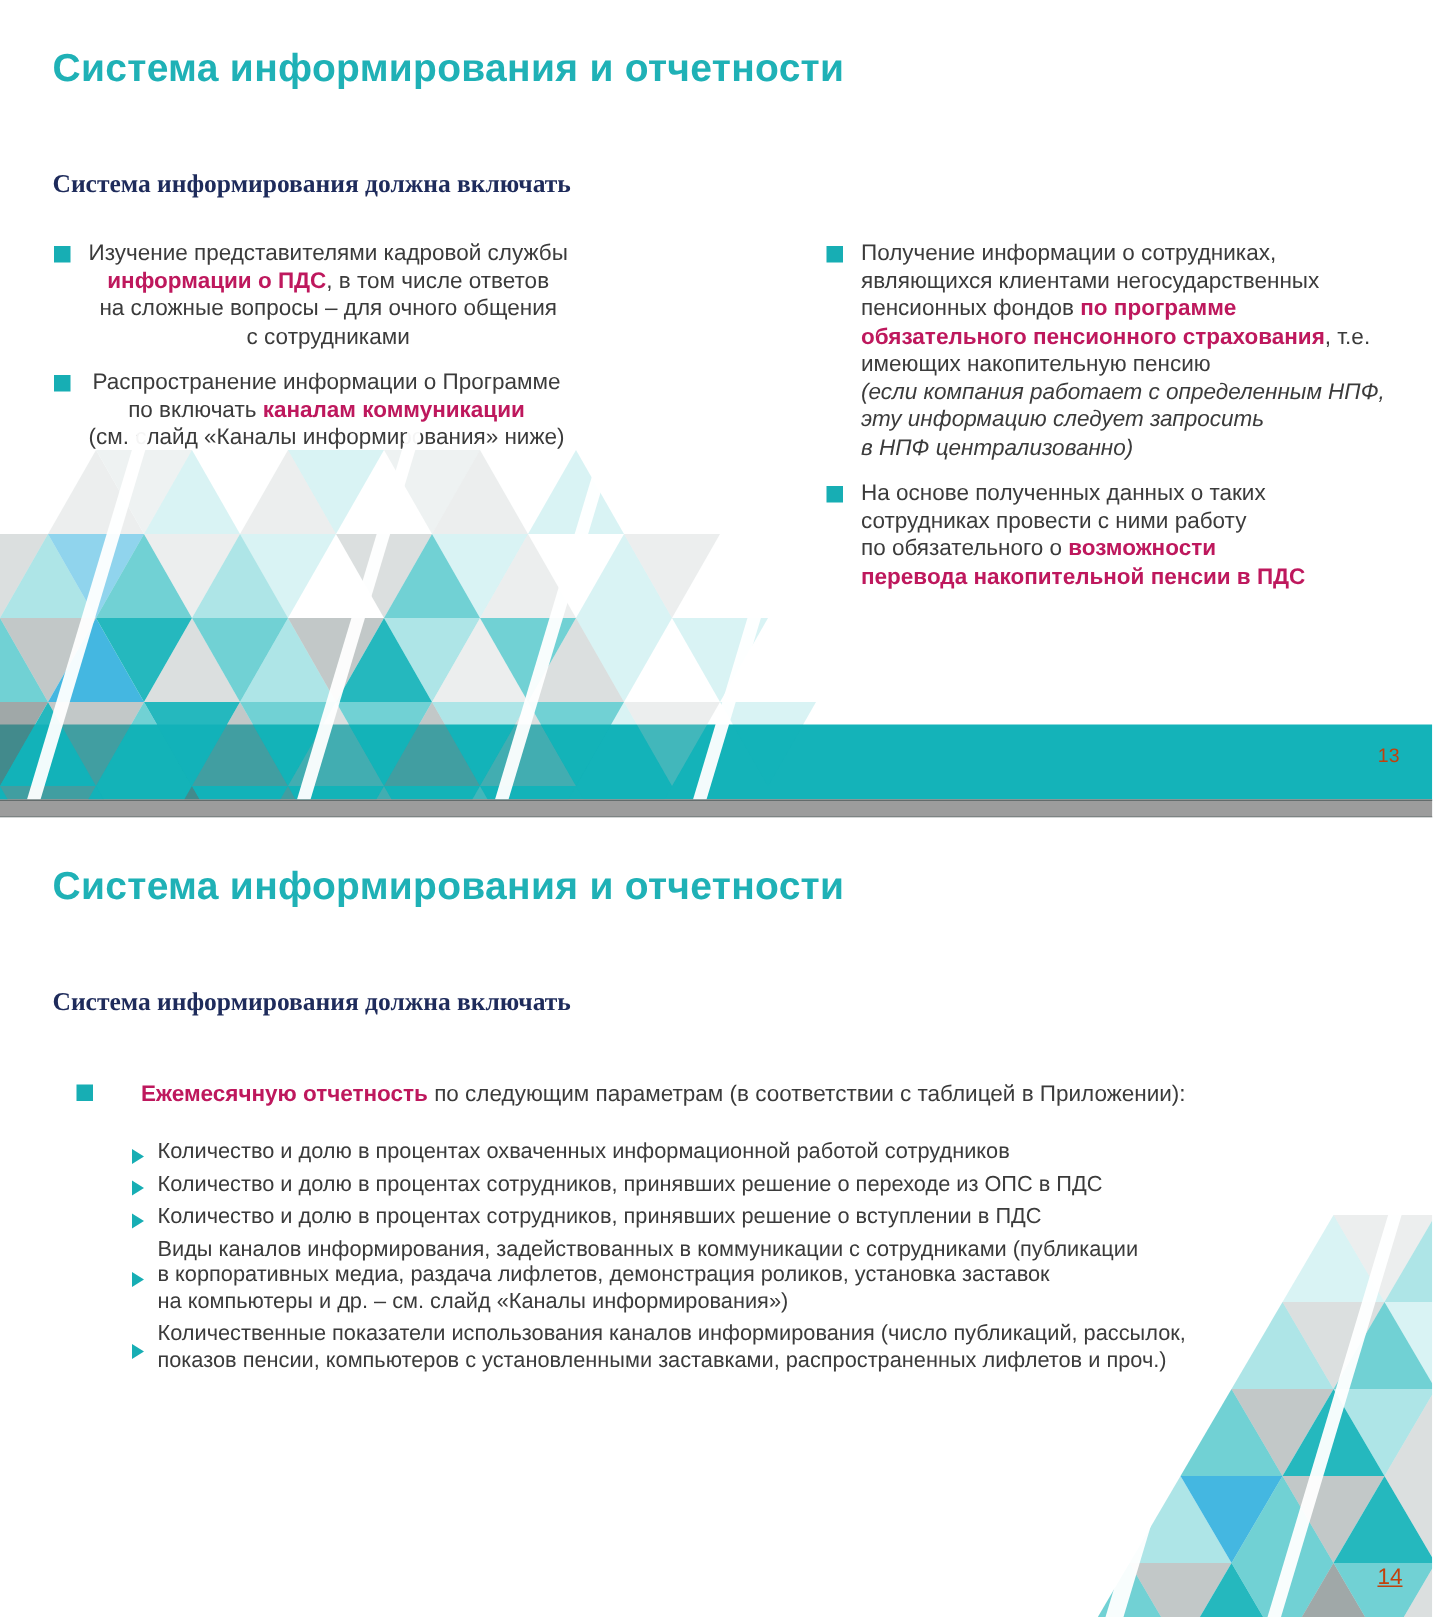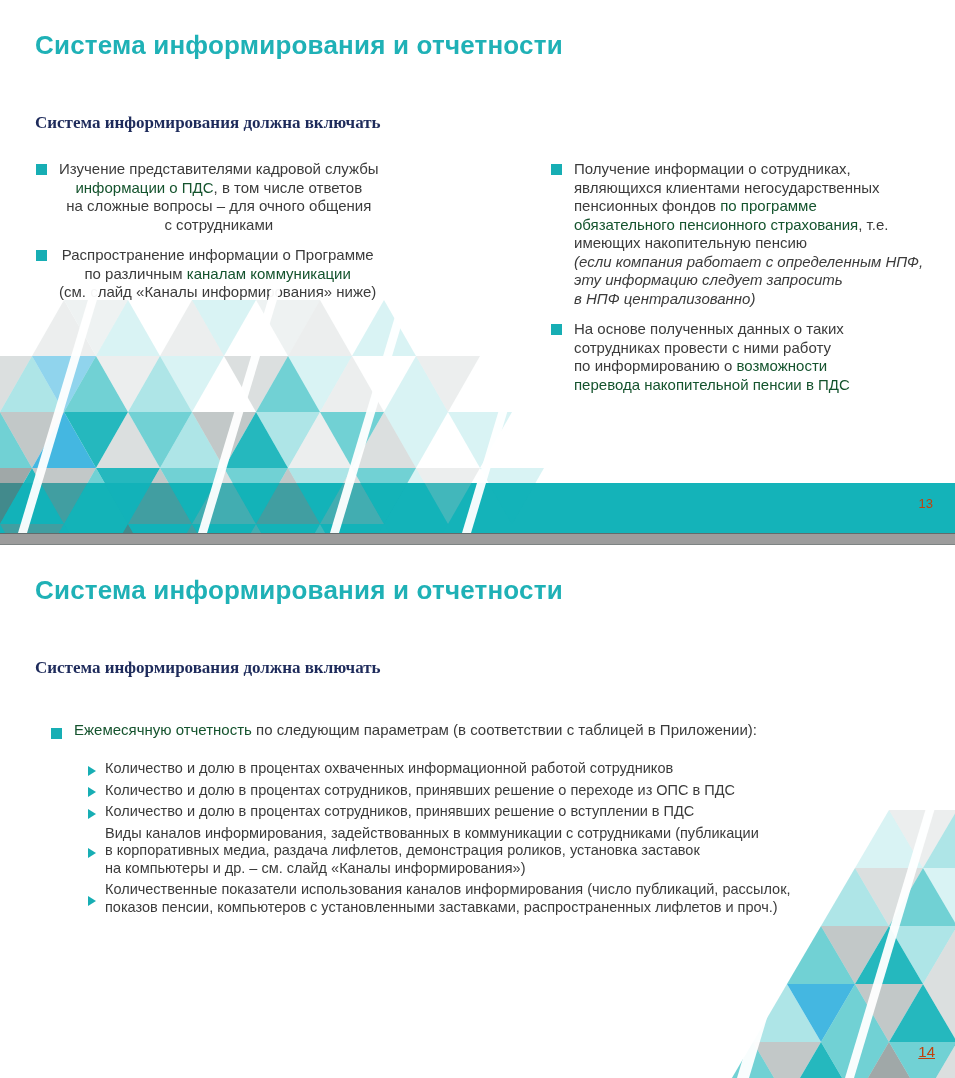--- a/index.html
+++ b/index.html
@@ -19,32 +19,32 @@
   .slide-subtitle { position:absolute; left:35px; top:113px; font-size:17px; font-weight:700;
                     color:#1E2B5B; white-space:nowrap;font-family:Liberation Serif, serif; }
 
   .col { position:absolute; top:160px; }
   .col-left  { left:35px;  width:475px;text-align:center; }
   .col-right { left:550px; width:425px; }
 
   .bullet { display:flex; align-items:flex-start; margin-bottom:12px; }
   .sq { flex:0 0 auto; width:11px; height:11px; background:#17AEB4; margin:4px 12px 0 1px; }
   .bt { font-size:15px; line-height:18.5px; color:#3B3B3B; }
-  .bt .accent { color:#14532d; font-weight:400; }
+  .bt .accent { color:#be185d; font-weight:700; }
   .bt .italic { font-style:italic; }
 
   .tealbar { position:absolute; left:0; top:483px; width:955px; height:50px; background:#14B3B9; }
   .mosaic1 { position:absolute; left:0; top:288px; width:620px; height:245px; overflow:hidden; z-index:2; }
   .mosaic2 { position:absolute; right:0; top:265px; width:270px; height:268px; overflow:hidden; z-index:1; }
 
   .pagenum { position:absolute; color:#c2410c; z-index:3; }
   .pn1 { right:22px; top:496px; font-size:13px; }
   .pn2 { right:20px; top:498px; font-size:15px;text-decoration:underline; }
 
-  .main-bullet { position:absolute; left:50px; top:175px; width:870px; display:flex; align-items:flex-end; }
+  .main-bullet { position:absolute; left:50px; top:175px; width:870px; display:flex; align-items:flex-start;gap:20px; }
   .main-bullet .sq { margin-top:3px; }
   .main-bullet .bt { font-size:15px; line-height:19px; }
 
   .sublist { position:absolute; left:88px; top:215px; width:830px; }
   .subitem { display:flex; align-items:center; margin-bottom:4px; }
   .tri { flex:0 0 auto; width:0; height:0; margin:4px 9px 0 0;
          border-left:8px solid #17AEB4; border-top:5px solid transparent; border-bottom:5px solid transparent; }
   .st { font-size:14.5px; line-height:17.5px; color:#3B3B3B; }
 </style>
 </head>
@@ -56,32 +56,32 @@
     <h1 class="slide-title">Система информирования и отчетности</h1>
     <h2 class="slide-subtitle">Система информирования должна включать</h2>
 
     <div class="col col-left">
       <div class="bullet">
         <span class="sq"></span>
         <div class="bt"><span>Изучение представителями кадровой службы</span><br><span class="accent">информации о ПДС</span><span>, в том числе ответов</span><br><span>на сложные вопросы – для очного общения</span><br><span>с сотрудниками</span></div>
       </div>
       <div class="bullet">
         <span class="sq"></span>
-        <div class="bt"><span>Распространение информации о Программе</span><br><span>по различным </span><span class="accent">каналам коммуникации</span><br><span>(см. слайд «Каналы информирования» ниже)</span></div>
+        <div class="bt"><span>Распространение информации о Программе</span><br><span>по включать </span><span class="accent">каналам коммуникации</span><br><span>(см. слайд «Каналы информирования» ниже)</span></div>
       </div>
     </div>
 
     <div class="col col-right">
       <div class="bullet">
         <span class="sq"></span>
         <div class="bt"><span>Получение информации о сотрудниках,</span><br><span>являющихся клиентами негосударственных</span><br><span>пенсионных фондов </span><span class="accent">по программе</span><br><span class="accent">обязательного пенсионного страхования</span><span>, т.е.</span><br><span>имеющих накопительную пенсию</span><br><span class="italic">(если компания работает с определенным НПФ,</span><br><span class="italic">эту информацию следует запросить</span><br><span class="italic">в НПФ централизованно)</span></div>
       </div>
       <div class="bullet">
         <span class="sq"></span>
-        <div class="bt"><span>На основе полученных данных о таких</span><br><span>сотрудниках провести с ними работу</span><br><span>по информированию о </span><span class="accent">возможности</span><br><span class="accent">перевода накопительной пенсии в ПДС</span></div>
+        <div class="bt"><span>На основе полученных данных о таких</span><br><span>сотрудниках провести с ними работу</span><br><span>по обязательного о </span><span class="accent">возможности</span><br><span class="accent">перевода накопительной пенсии в ПДС</span></div>
       </div>
     </div>
 
     <div class="tealbar"></div>
     <svg id="mosaic1" class="mosaic1" width="620" height="245" xmlns="http://www.w3.org/2000/svg">
         <polygon points="32,68 96,68 64,12" fill="rgba(185,194,194,0.28)"></polygon>
         <polygon points="64,12 128,12 96,68" fill="rgba(235,240,240,0.85)"></polygon>
         <polygon points="96,68 160,68 128,12" fill="rgba(18,178,184,0.16)"></polygon>
         <polygon points="160,68 224,68 192,12" fill="rgba(185,194,194,0.28)"></polygon>
         <polygon points="192,12 256,12 224,68" fill="rgba(18,178,184,0.16)"></polygon>

